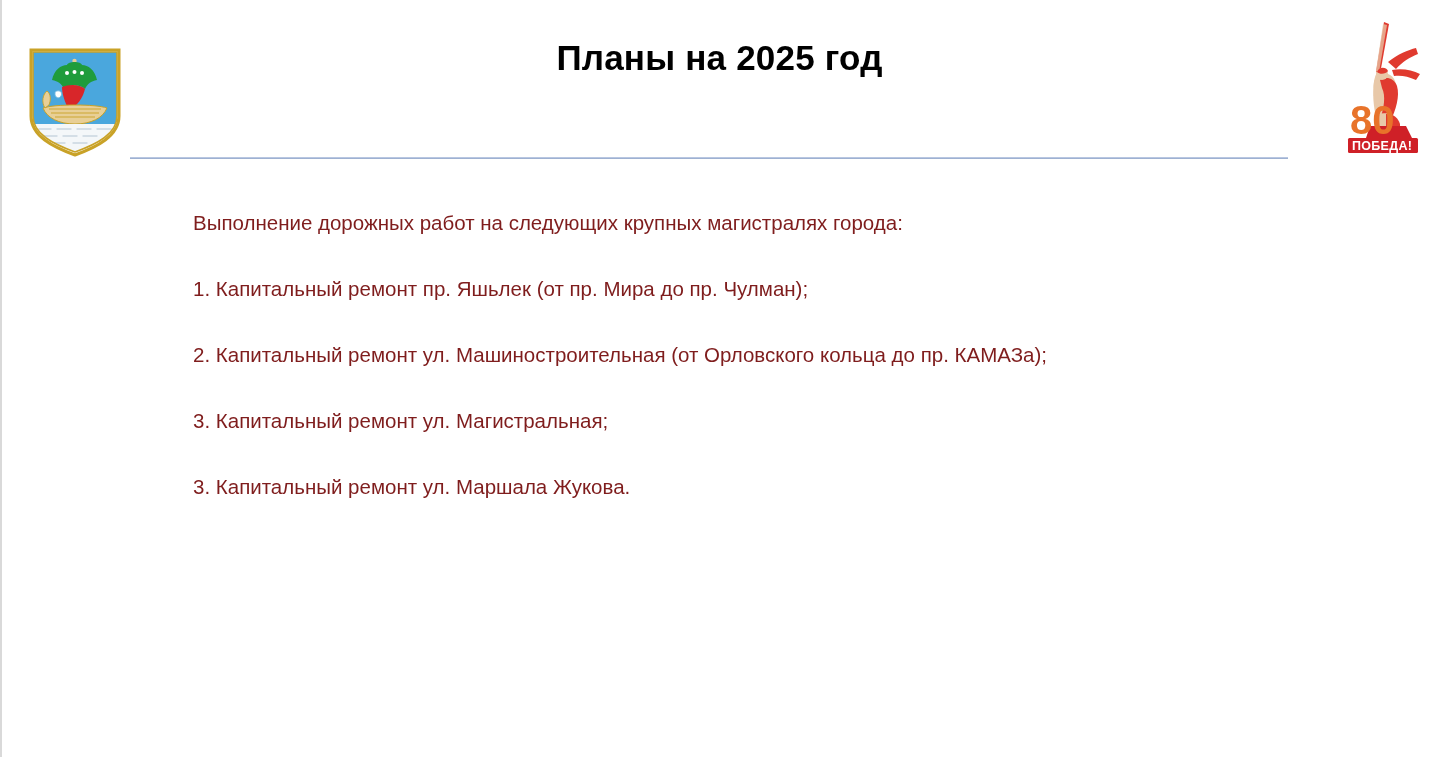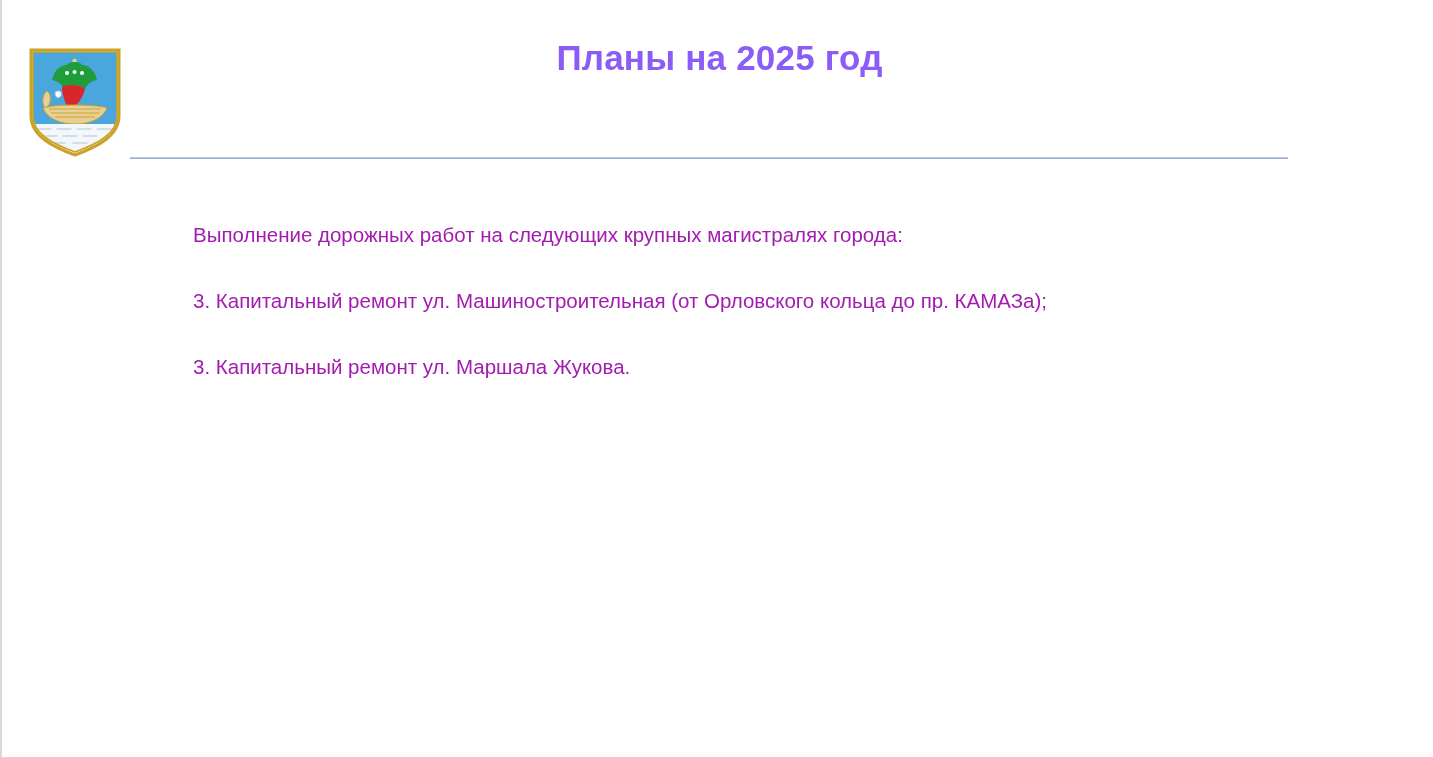--- a/index.html
+++ b/index.html
@@ -50,21 +50,21 @@
   .emblem-right svg { display: block; width: 100%; height: 100%; }
 
   .page-title {
     position: absolute;
     left: 150px;
     top: 38px;
     width: 1135px;
     text-align: center;
     font-size: 35px;
     font-weight: bold;
-    color: #8b5cf6;
+    color: #000000;
     letter-spacing: 0.2px;
     white-space: nowrap;
   }
 
   .title-rule {
     position: absolute;
     left: 128px;
     top: 157px;
     width: 1158px;
     height: 2px;
@@ -73,24 +73,24 @@
 
   
   .slide-body {
     position: absolute;
     left: 191px;
     top: 208px;
     width: 1010px;
   }
 
   .body-line {
-    color: #a21caf;
+    color: #7f1d1d;
     font-size: 20.5px;
     line-height: 30px;
-    margin: 12px 0 36px 0;
+    margin: 0 0 36px 0;
     max-width: 970px;
   }
   .body-line.intro { margin-bottom: 36px; }
   .body-line.wrap  { max-width: 963px; }
   .body-line:last-child { margin-bottom: 0; }
 </style>
 </head>
 <body>
 
 <div class="slide">
@@ -141,28 +141,61 @@
               <path d="M46 95 H60"></path>
           </g>
         </g>
 
         <path d="M6 4 H90 V68 C90 86 70 96 48 104 C26 96 6 86 6 68 Z" fill="none" stroke="#c9a227" stroke-width="1.6"></path>
       </svg>
     </div>
 
     <div class="page-title">Планы на 2025 год</div>
 
+    <div class="emblem-right">
+      <svg viewBox="0 0 92 145" xmlns="http://www.w3.org/2000/svg">
+
+        <path d="M48 8 L53 10 L44 60 L40 58 Z" fill="#e03a2f"></path>
+        <path d="M47 10 L51 11 L43 58 L40 57 Z" fill="#e8c8a8" opacity="0.75"></path>
+
+        <path d="M41 58 C38 64 37 70 38 76 L44 74 C43 68 44 63 46 59 Z" fill="#e8c8a8"></path>
+
+        <path d="M52 48 C62 40 72 36 80 34 L82 40 C74 43 66 48 60 55 Z" fill="#e03a2f"></path>
+        <path d="M56 56 C66 54 76 56 84 60 L80 66 C72 62 64 61 58 62 Z" fill="#e03a2f"></path>
+
+        <path d="M38 68 C40 62 46 58 52 60 C58 62 62 70 60 80 C57 92 52 100 48 106
+                 L40 104 C38 94 36 80 38 68 Z" fill="#e8c8a8"></path>
+
+        <path d="M44 66 C50 62 58 64 61 72 C64 82 60 96 54 108 L44 106
+                 C48 94 50 82 46 74 Z" fill="#e03a2f"></path>
+
+        <circle cx="46" cy="60" r="6" fill="#e8c8a8"></circle>
+        <path d="M41 58 C42 53 50 52 52 57 C50 60 44 61 41 58 Z" fill="#e03a2f"></path>
+
+        <path d="M42 100 C50 98 58 100 62 106 L64 118 L40 118 Z" fill="#e8c8a8"></path>
+        <path d="M50 100 C58 100 62 104 64 110 L64 118 L50 118 Z" fill="#e03a2f"></path>
+
+        <path d="M34 112 H70 L76 124 H30 Z" fill="#cf2027"></path>
+
+        <text x="14" y="120" font-family="Liberation Sans, sans-serif" font-size="40" font-weight="bold" fill="#e8732a">80</text>
+
+        <rect x="12" y="124" width="70" height="15" rx="1.5" fill="#cf2027"></rect>
+        <text x="16" y="136" font-family="Liberation Sans, sans-serif" font-size="12.5" font-weight="bold" fill="#ffffff" letter-spacing="0.3">ПОБЕДА!</text>
+      </svg>
+    </div>
 
     <div class="title-rule"></div>
   </div>
 
   <div class="slide-body">
     <p class="body-line intro">Выполнение дорожных работ на следующих крупных магистралях города:</p>
 
-
-    <p class="body-line wrap">3. Капитальный ремонт ул. Машиностроительная (от Орловского кольца до пр. КАМАЗа);</p>
-
+    <p class="body-line">1. Капитальный ремонт пр. Яшьлек (от пр. Мира до пр. Чулман);</p>
+
+    <p class="body-line wrap">2. Капитальный ремонт ул. Машиностроительная (от Орловского кольца до пр. КАМАЗа);</p>
+
+    <p class="body-line">3. Капитальный ремонт ул. Магистральная;</p>
 
 
     <p class="body-line">3. Капитальный ремонт ул. Маршала Жукова.</p>
   </div>
 
 </div>
 
 </body></html>

